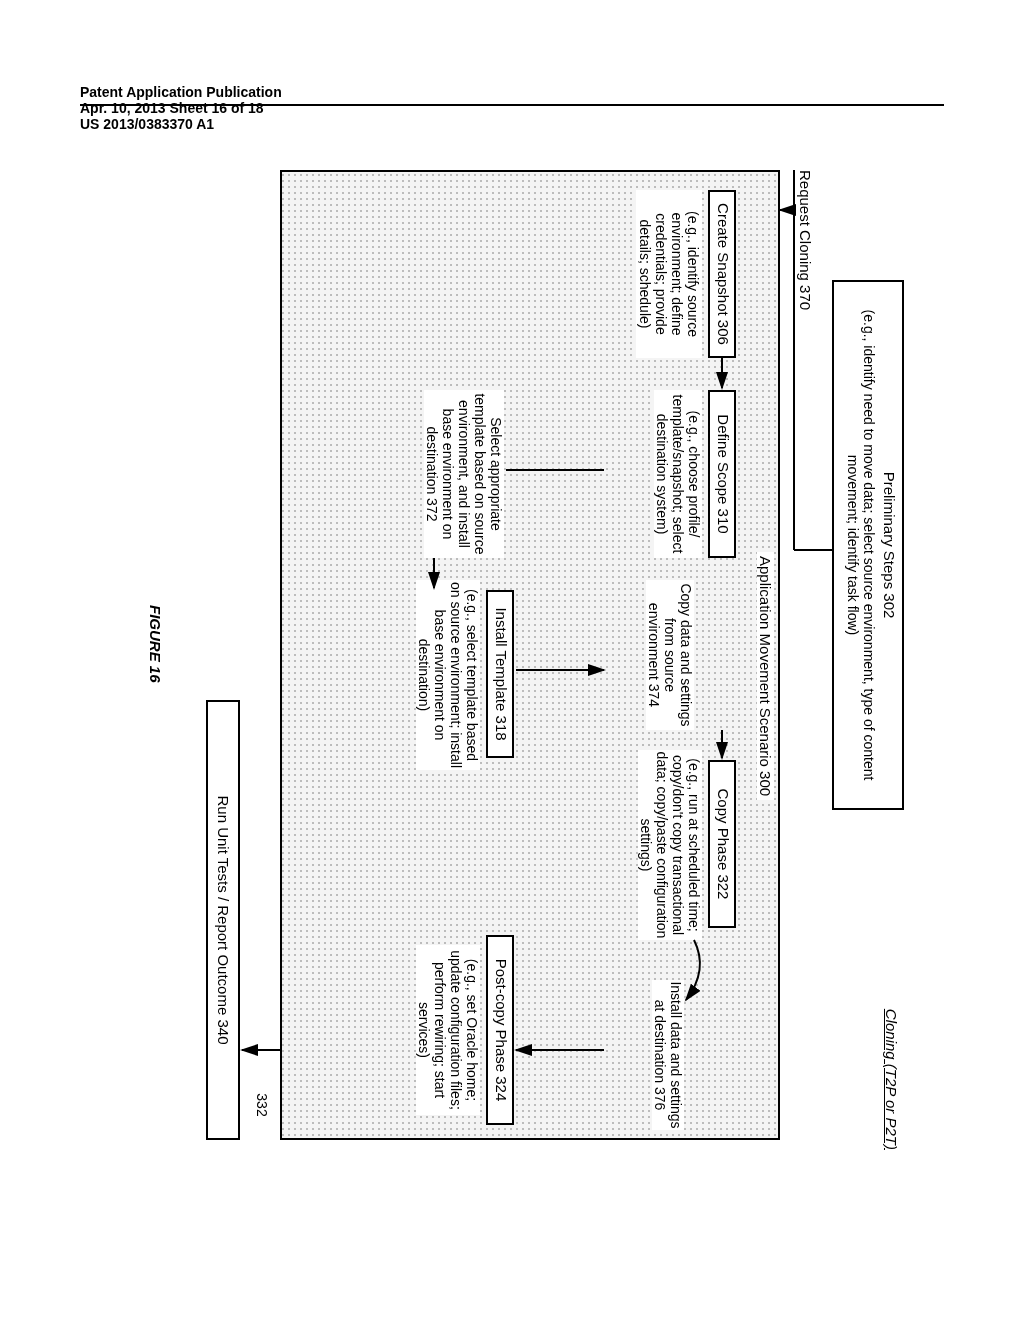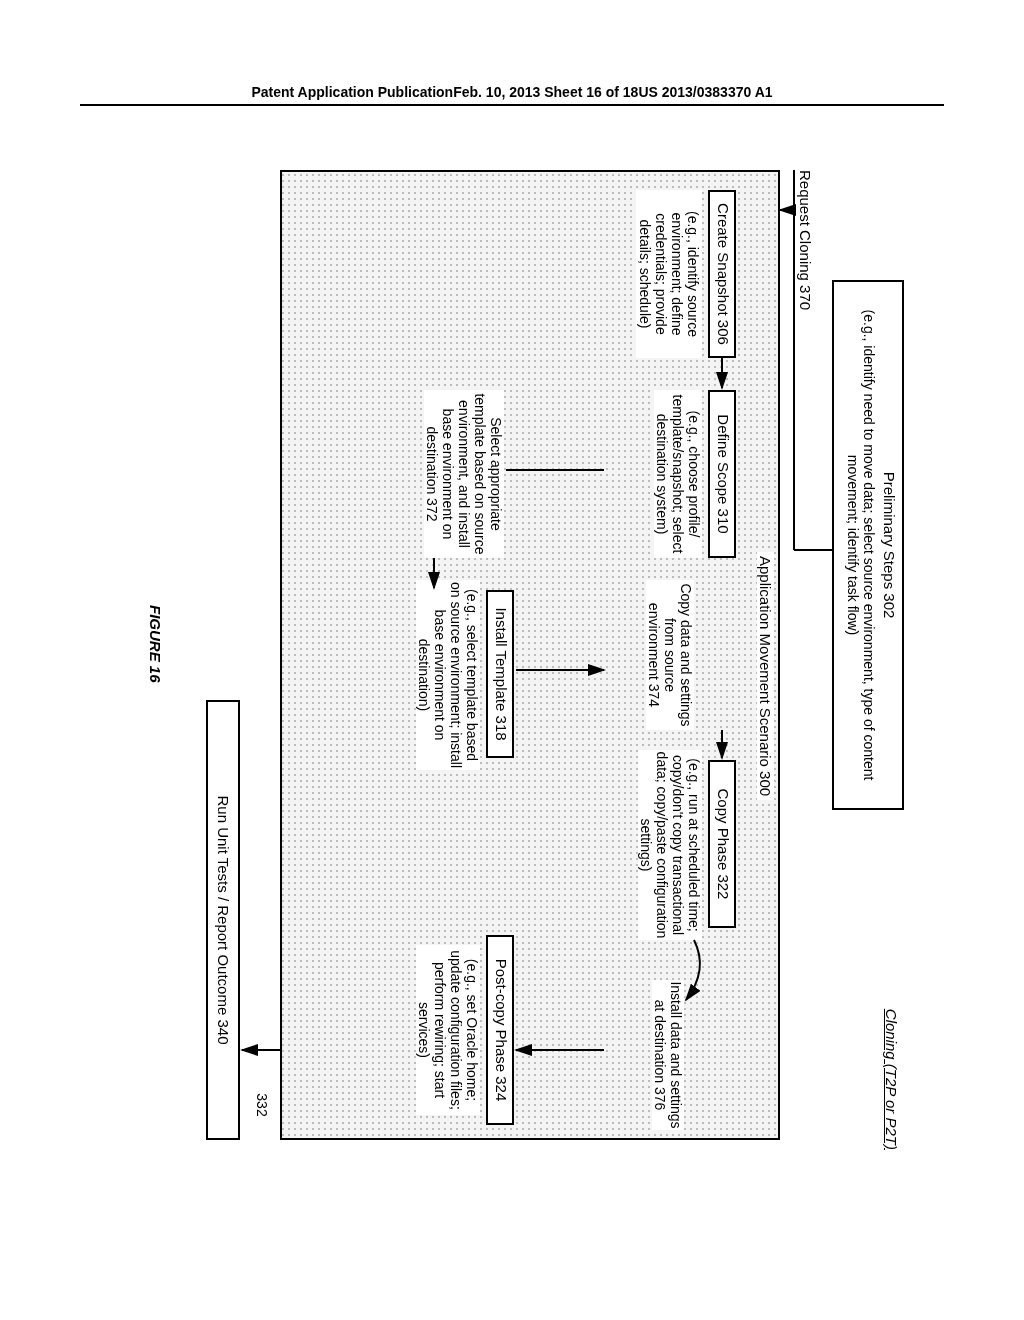--- a/index.html
+++ b/index.html
@@ -15,23 +15,24 @@
     position: relative;
     width: 1024px;
     height: 1320px;
   }
   .header {
     position: absolute;
     top: 84px;
     left: 80px;
     right: 80px;
     display: flex;
-    justify-content: center;
+    justify-content: space-between;
     font-size: 14px;
     font-weight: bold;
+    flex-direction: column;
   }
   .header-rule {
     position: absolute;
     top: 104px;
     left: 80px;
     right: 80px;
     border-top: 2px solid #000;
   }
 
   
@@ -98,21 +99,21 @@
     pointer-events: none;
   }
 </style>
 </head>
 <body>
 
 <div class="page">
 
   <div class="header">
     <span>Patent Application Publication</span>
-    <span>Feb. 10, 2013  Sheet 16 of 18</span>
+    <span>Apr. 10, 2013  Sheet 16 of 18</span>
     <span>US 2013/0383370 A1</span>
   </div>
   <div class="header-rule"></div>
 
   <div class="diagram-outer">
     <div class="diagram">
 
       <div class="cloning-title" style="left:760px; top:4px; width:240px;">Cloning  (T2P or P2T)</div>
 
       <div class="box" style="left:130px; top:0px; width:530px; height:72px;">

